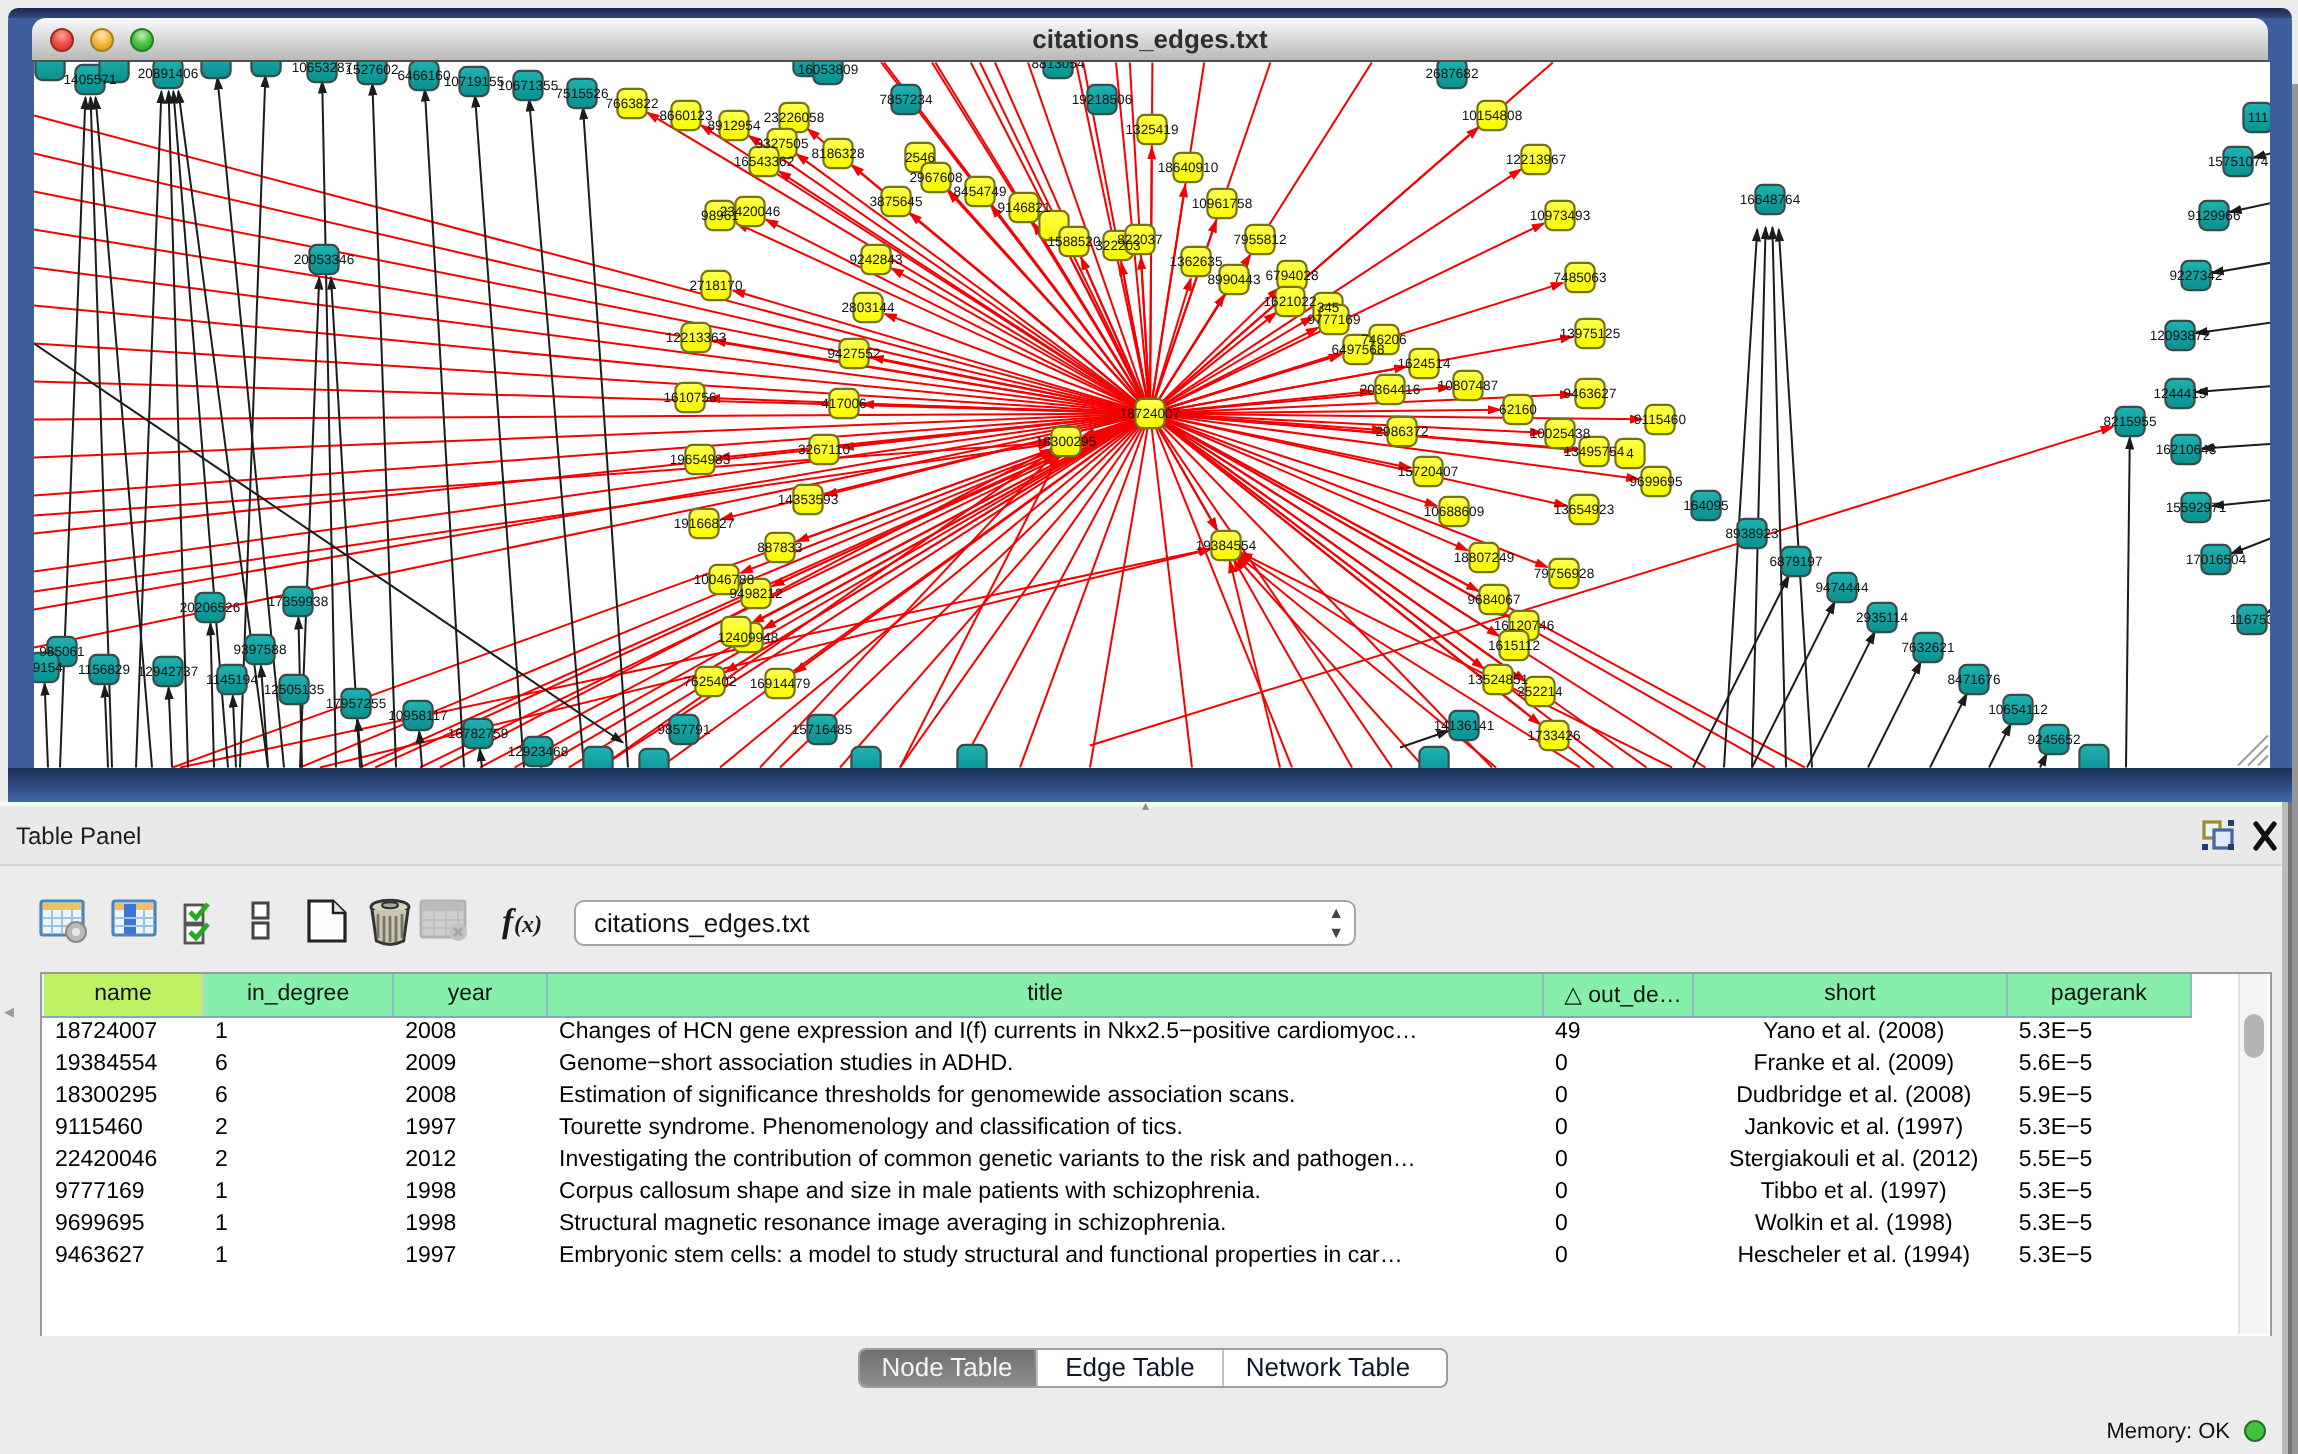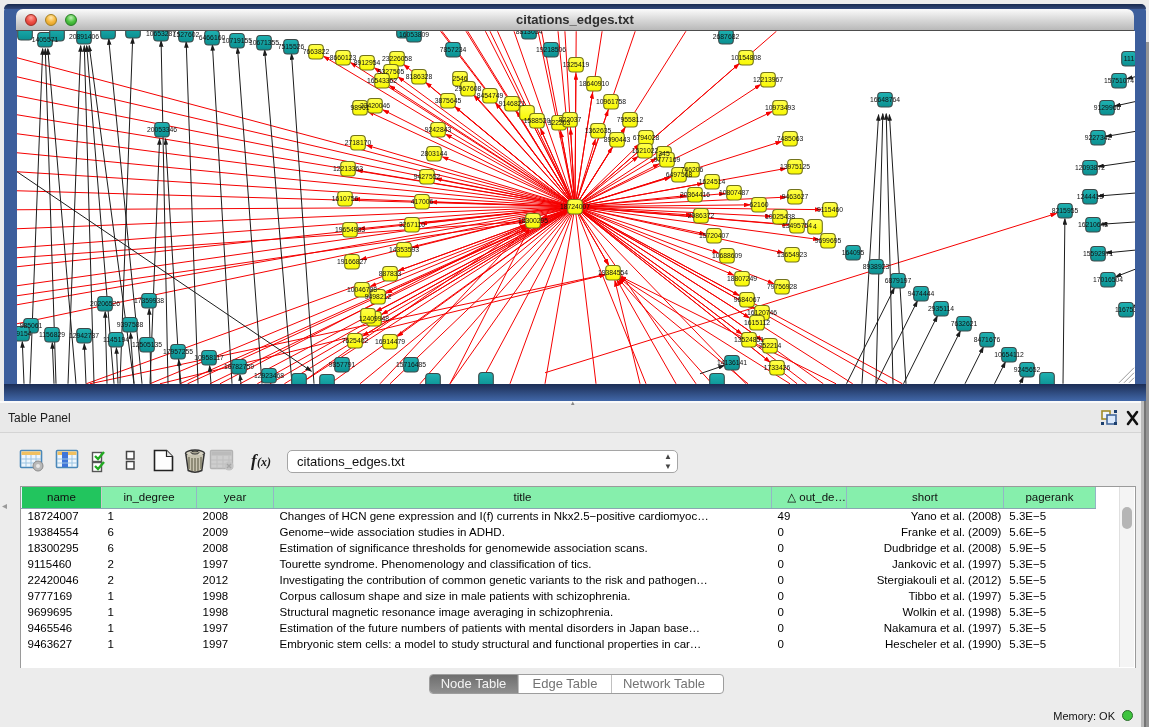--- a/index.html
+++ b/index.html
@@ -28,32 +28,32 @@
 
 #toolbar{left:14px;top:447px;width:1100px;height:28px}
 #combo{left:287px;top:450px;width:391px;height:23px;background:#fff;border:1px solid #a5a5a5;border-radius:5px;
  font-size:13px;color:#111;line-height:21px;padding-left:9px}
 #combo .arr{position:absolute;right:5px;top:1px;font-size:8px;color:#444;line-height:10px;text-align:center}
 
 #tbl-wrap{left:20px;top:486px;width:1116px;height:182px;background:#fff;border:1px solid #9a9a9a;border-bottom:none}
 table{border-collapse:collapse;table-layout:fixed;width:1075px;font-size:11.5px}
 th{background:#86efac;border-left:1px solid #e9f5fb;border-right:1px solid #93b6c6;border-bottom:1px solid #8aa6b2;font-weight:normal;font-size:11.5px;
  height:21px;color:#111;text-align:center;overflow:hidden;white-space:nowrap}
-th.c1{background:#22c55e;border-right:1px solid #c9c9c9}
-th.c5{text-align:right;padding-left:5px}
+th.c1{background:#bef264;border-right:1px solid #c9c9c9}
+th.c5{text-align:center;padding-left:5px}
 td{height:16px;color:#000;overflow:hidden;white-space:nowrap;padding:0 2px 0 6px}
 .c1{width:79px}.c2{width:94px}.c3{width:76px}.c4{width:492px}.c5{width:74px}.c6{width:155px}.c7{width:91px}
-td.c6{text-align:right}
+td.c6{text-align:center}
 #vsb{left:1119px;top:487px;width:15px;height:180px;background:#f4f4f4;border-left:1px solid #e0e0e0}
 #vsb .thumb{position:absolute;left:2px;top:20px;width:10px;height:22px;background:#b5b5b5;border-radius:5px}
 #lmark{left:2px;top:500px;font-size:10px;color:#9a9a9a}
 
 #tabs{left:429px;top:674px;width:295px;height:20px;border:1px solid #9d9d9d;border-radius:4px;background:#fff;
  display:flex;font-size:13px;line-height:18px;text-align:center;overflow:hidden}
-#tabs .seg{color:#737373}
+#tabs .seg{color:#0f172a}
 #tabs .s1{width:88px}#tabs .s2{width:93px}#tabs .s3{width:105px}
 #tabs .sel{background:linear-gradient(#6e6e6e,#8f8f8f);color:#f4f4f4;border-right:1px solid #888}
 #tabs .seg+.seg{border-left:1px solid #c0c0c0}
 
 #mem{right:34px;top:710px;font-size:11px;color:#111}
 #memdot{left:1122px;top:710px;width:11px;height:11px;border-radius:50%;background:#3ec43e;border:1.5px solid #2b6e2b}
 
 #tp-icons{left:1101px;top:409px;width:40px;height:18px}
 </style></head>
 <body>
@@ -654,21 +654,21 @@
           <td class="c3">2008</td>
           <td class="c4">Changes of HCN gene expression and I(f) currents in Nkx2.5−positive cardiomyoc…</td>
           <td class="c5">49</td>
           <td class="c6">Yano et al. (2008)</td>
           <td class="c7">5.3E−5</td>
         </tr>
 <tr>
           <td class="c1">19384554</td>
           <td class="c2">6</td>
           <td class="c3">2009</td>
-          <td class="c4">Genome−wide association studies in ADHD.</td>
+          <td class="c4">Genome−short association studies in ADHD.</td>
           <td class="c5">0</td>
           <td class="c6">Franke et al. (2009)</td>
           <td class="c7">5.6E−5</td>
         </tr>
 <tr>
           <td class="c1">18300295</td>
           <td class="c2">6</td>
           <td class="c3">2008</td>
           <td class="c4">Estimation of significance thresholds for genomewide association scans.</td>
           <td class="c5">0</td>
@@ -705,35 +705,26 @@
 <tr>
           <td class="c1">9699695</td>
           <td class="c2">1</td>
           <td class="c3">1998</td>
           <td class="c4">Structural magnetic resonance image averaging in schizophrenia.</td>
           <td class="c5">0</td>
           <td class="c6">Wolkin et al. (1998)</td>
           <td class="c7">5.3E−5</td>
         </tr>
 <tr>
-          <td class="c1">9465546</td>
-          <td class="c2">1</td>
-          <td class="c3">1997</td>
-          <td class="c4">Estimation of the future numbers of patients with mental disorders in Japan base…</td>
-          <td class="c5">0</td>
-          <td class="c6">Nakamura et al. (1997)</td>
-          <td class="c7">5.3E−5</td>
-        </tr>
-<tr>
           <td class="c1">9463627</td>
           <td class="c2">1</td>
           <td class="c3">1997</td>
           <td class="c4">Embryonic stem cells: a model to study structural and functional properties in car…</td>
           <td class="c5">0</td>
-          <td class="c6">Hescheler et al. (1990)</td>
+          <td class="c6">Hescheler et al. (1994)</td>
           <td class="c7">5.3E−5</td>
         </tr>
 </tbody>
     </table>
 </div>
 <div class="abs" id="vsb">
     <div class="thumb"></div>
   </div>
 <div class="abs" id="lmark">◂</div>
 <div class="abs" id="tabs">

